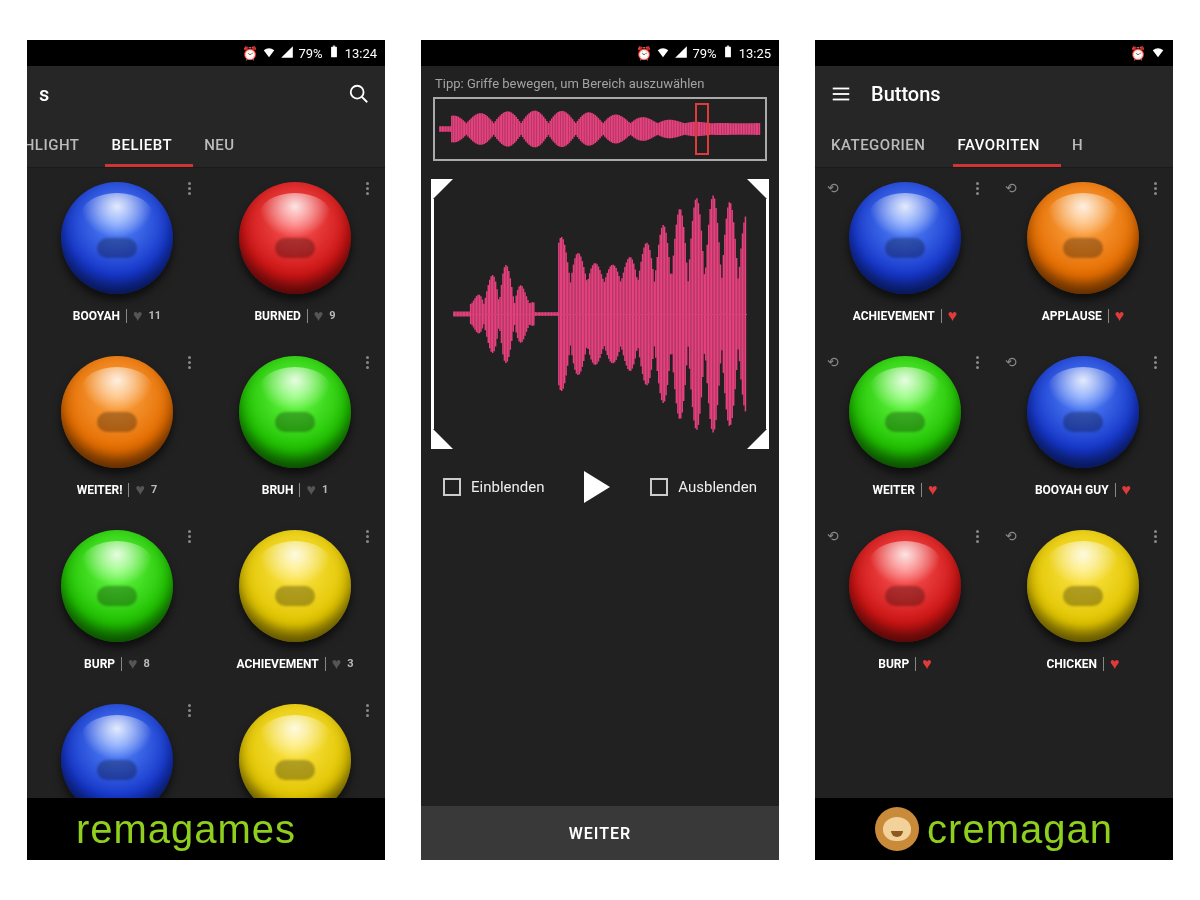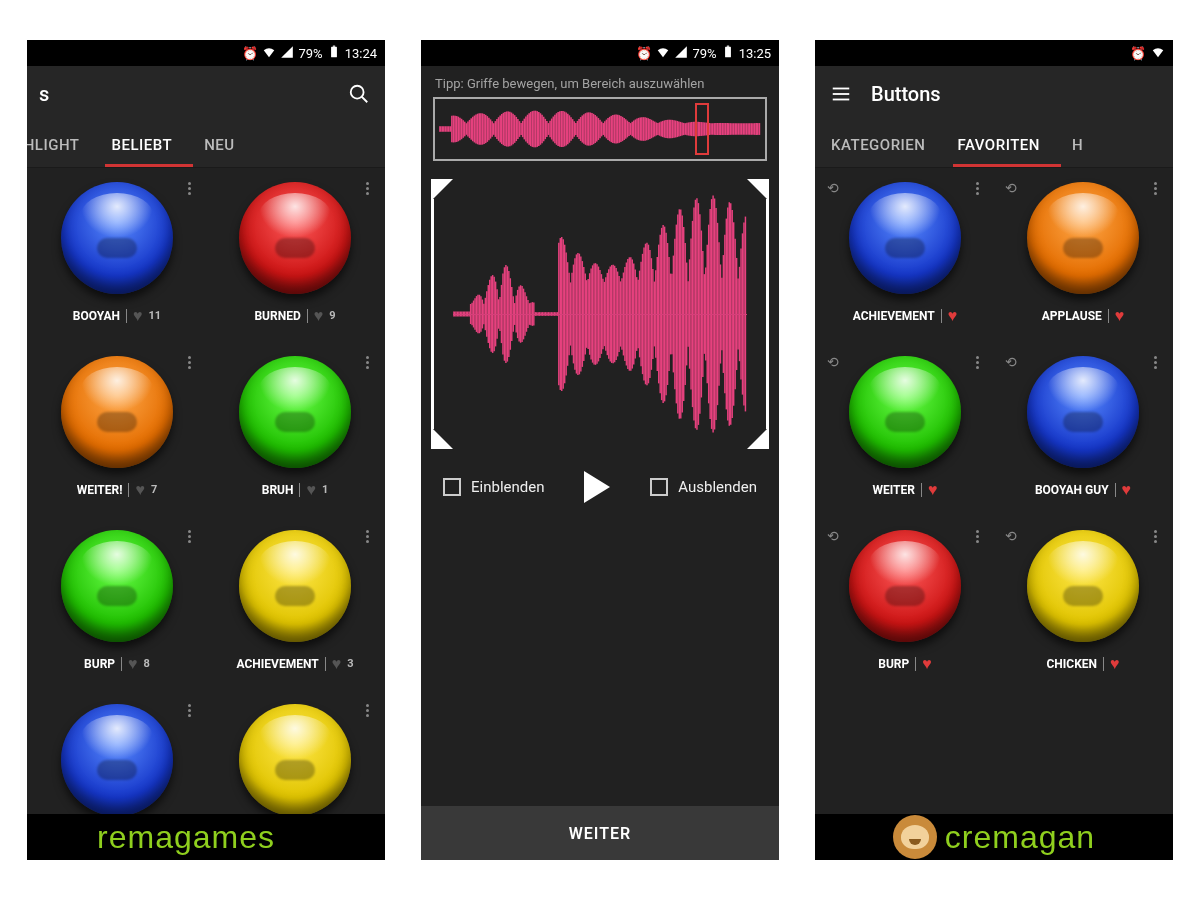--- a/index.html
+++ b/index.html
@@ -87,22 +87,22 @@
   .btn3d.red     { background: radial-gradient(circle at 50% 35%, #ff5a5a, #cc1414 60%, #6e0a0a 100%); }
   .btn3d.orange  { background: radial-gradient(circle at 50% 35%, #ffa84a, #e46d00 60%, #7a3900 100%); }
   .btn3d.green   { background: radial-gradient(circle at 50% 35%, #6aff4a, #1fbf00 60%, #0d5a00 100%); }
   .btn3d.yellow  { background: radial-gradient(circle at 50% 35%, #ffe74a, #e0c400 60%, #7a6a00 100%); }
   .label-row { display:flex; align-items:center; gap:6px; margin-top:12px; color:#fff; font-size:12px; font-weight:700; }
   .label-row .sep { width:1px; height:14px; background:#888; }
   .heart { color:#e03b3b; font-size:16px; }
   .heart.grey { color:#555; }
   .count { color:#bbb; font-size:11px; }
   .bottom-brand {
-    height: 46px; background:#000; display:flex; align-items:center; justify-content:center; gap:8px;
-    color:#8fcf1e; font-size:32px; font-weight:300; letter-spacing:1px;
+    height: 62px; background:#000; display:flex; align-items:center; justify-content:center; gap:8px;
+    color:#8fcf1e; font-size:40px; font-weight:300; letter-spacing:1px;
     font-family: 'Arial Narrow', Arial, sans-serif;
     text-align: right;
   }
   .monkey {
     width:44px; height:44px; border-radius:50%;
     background:#c98a3a; position:relative; display:inline-block;
   }
   .monkey::before {
     content:''; position:absolute; left:8px; top:10px; width:28px; height:24px;
     background:#f2d19b; border-radius:50% 50% 46% 46%;

